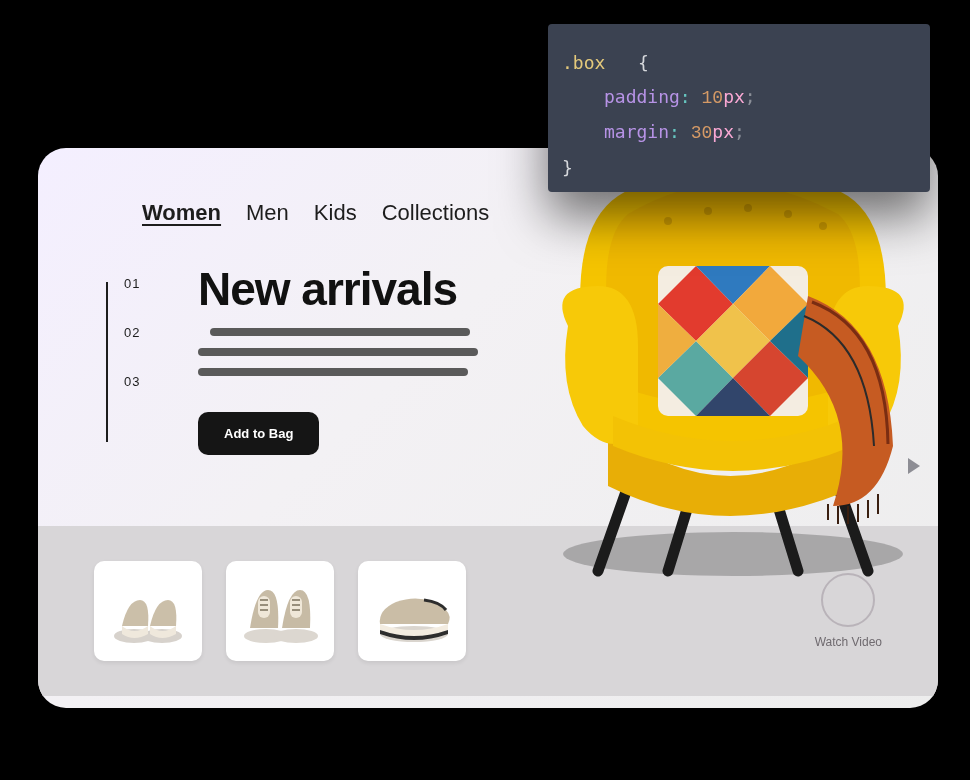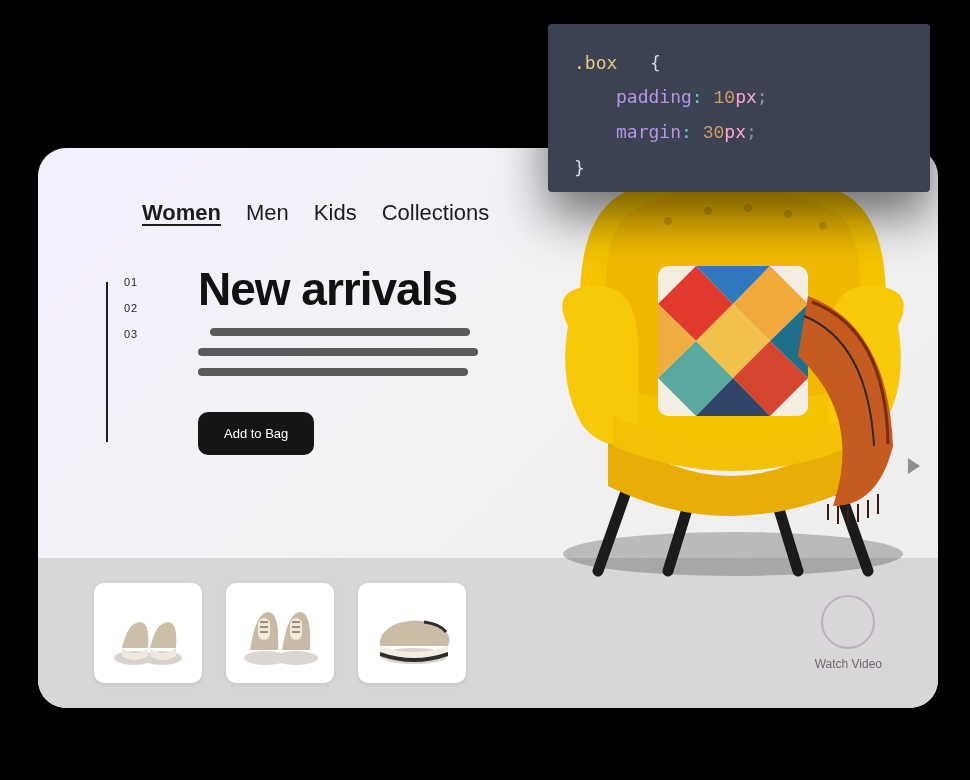--- a/index.html
+++ b/index.html
@@ -32,42 +32,42 @@
   .nav-item.active { font-weight: 700; text-decoration: underline; text-underline-offset: 4px; }
 
   
   .hero { position: relative; padding: 44px 0 0 68px; }
   .counter-rail {
     position: absolute; left: 68px; top: 56px;
     width: 2px; height: 160px; background:#1d1d1d;
   }
   .counter-list {
     position: absolute; left: 86px; top: 50px;
-    display:flex; flex-direction:column; gap:14px;
-    font-size:11px; color:#1d1d1d; letter-spacing:1px;
+    display:flex; flex-direction:column; gap:34px;
+    font-size:13px; color:#1d1d1d; letter-spacing:1px;
   }
   .headline {
     position:absolute; left:160px; top:36px;
     font-size:46px; font-weight:800; color:#111; letter-spacing:-1px;
   }
   .text-lines { position:absolute; left:160px; top:102px; width:280px; }
   .text-lines div{ height:8px; border-radius:5px; background:#5a5a5a; margin-bottom:12px;}
   .text-lines div:nth-child(1){ width:260px; margin-left:12px;}
   .text-lines div:nth-child(2){ width:280px;}
   .text-lines div:nth-child(3){ width:270px;}
   .cta {
     position:absolute; left:160px; top:186px;
     background:#151515; color:#fff; border:none;
     padding:14px 26px; border-radius:10px;
-    font-size:13px; font-weight:400; cursor:pointer;
+    font-size:13px; font-weight:700; cursor:pointer;
   }
 
   
   .strip {
-    position:absolute; left:0; bottom:0; width:100%; height:150px;
+    position:absolute; left:0; bottom:12px; width:100%; height:170px;
     background:#d8d6d8;
     display:flex; align-items:center; padding:12px 56px; gap:24px;
   }
   .thumb {
     width:108px; height:100px; background:#fff; border-radius:10px;
     display:flex; align-items:center; justify-content:center;
     box-shadow:0 2px 4px rgba(0,0,0,.08);
   }
   .watch {
     margin-left:auto; text-align:center; color:#6f6a6f; font-size:12px;
@@ -88,21 +88,21 @@
     width:0;height:0;border-top:8px solid transparent;border-bottom:8px solid transparent;
     border-left:12px solid #8d8d94;
   }
 
   
   .code-panel{
     position:absolute; left:548px; top:24px;
     width:382px; height:168px;
     background:#3b4251; border-radius:4px;
     box-shadow:0 24px 50px rgba(0,0,0,.55);
-    padding:22px 26px;
+    padding:22px 14px;
     font-family:"SFMono-Regular",Consolas,Menlo,monospace;
     font-size:18px; line-height:1.9; color:#cfd2d8;
     z-index:50;
   }
   .tok-sel{color:#e4c97b;}
   .tok-brace{color:#d6d8dc;}
   .tok-prop{color:#b793e6;}
   .tok-colon{color:#66c6c0;}
   .tok-num{color:#d59a66;font-family:Liberation Mono, monospace;}
   .tok-unit{color:#f9a8d4;}

